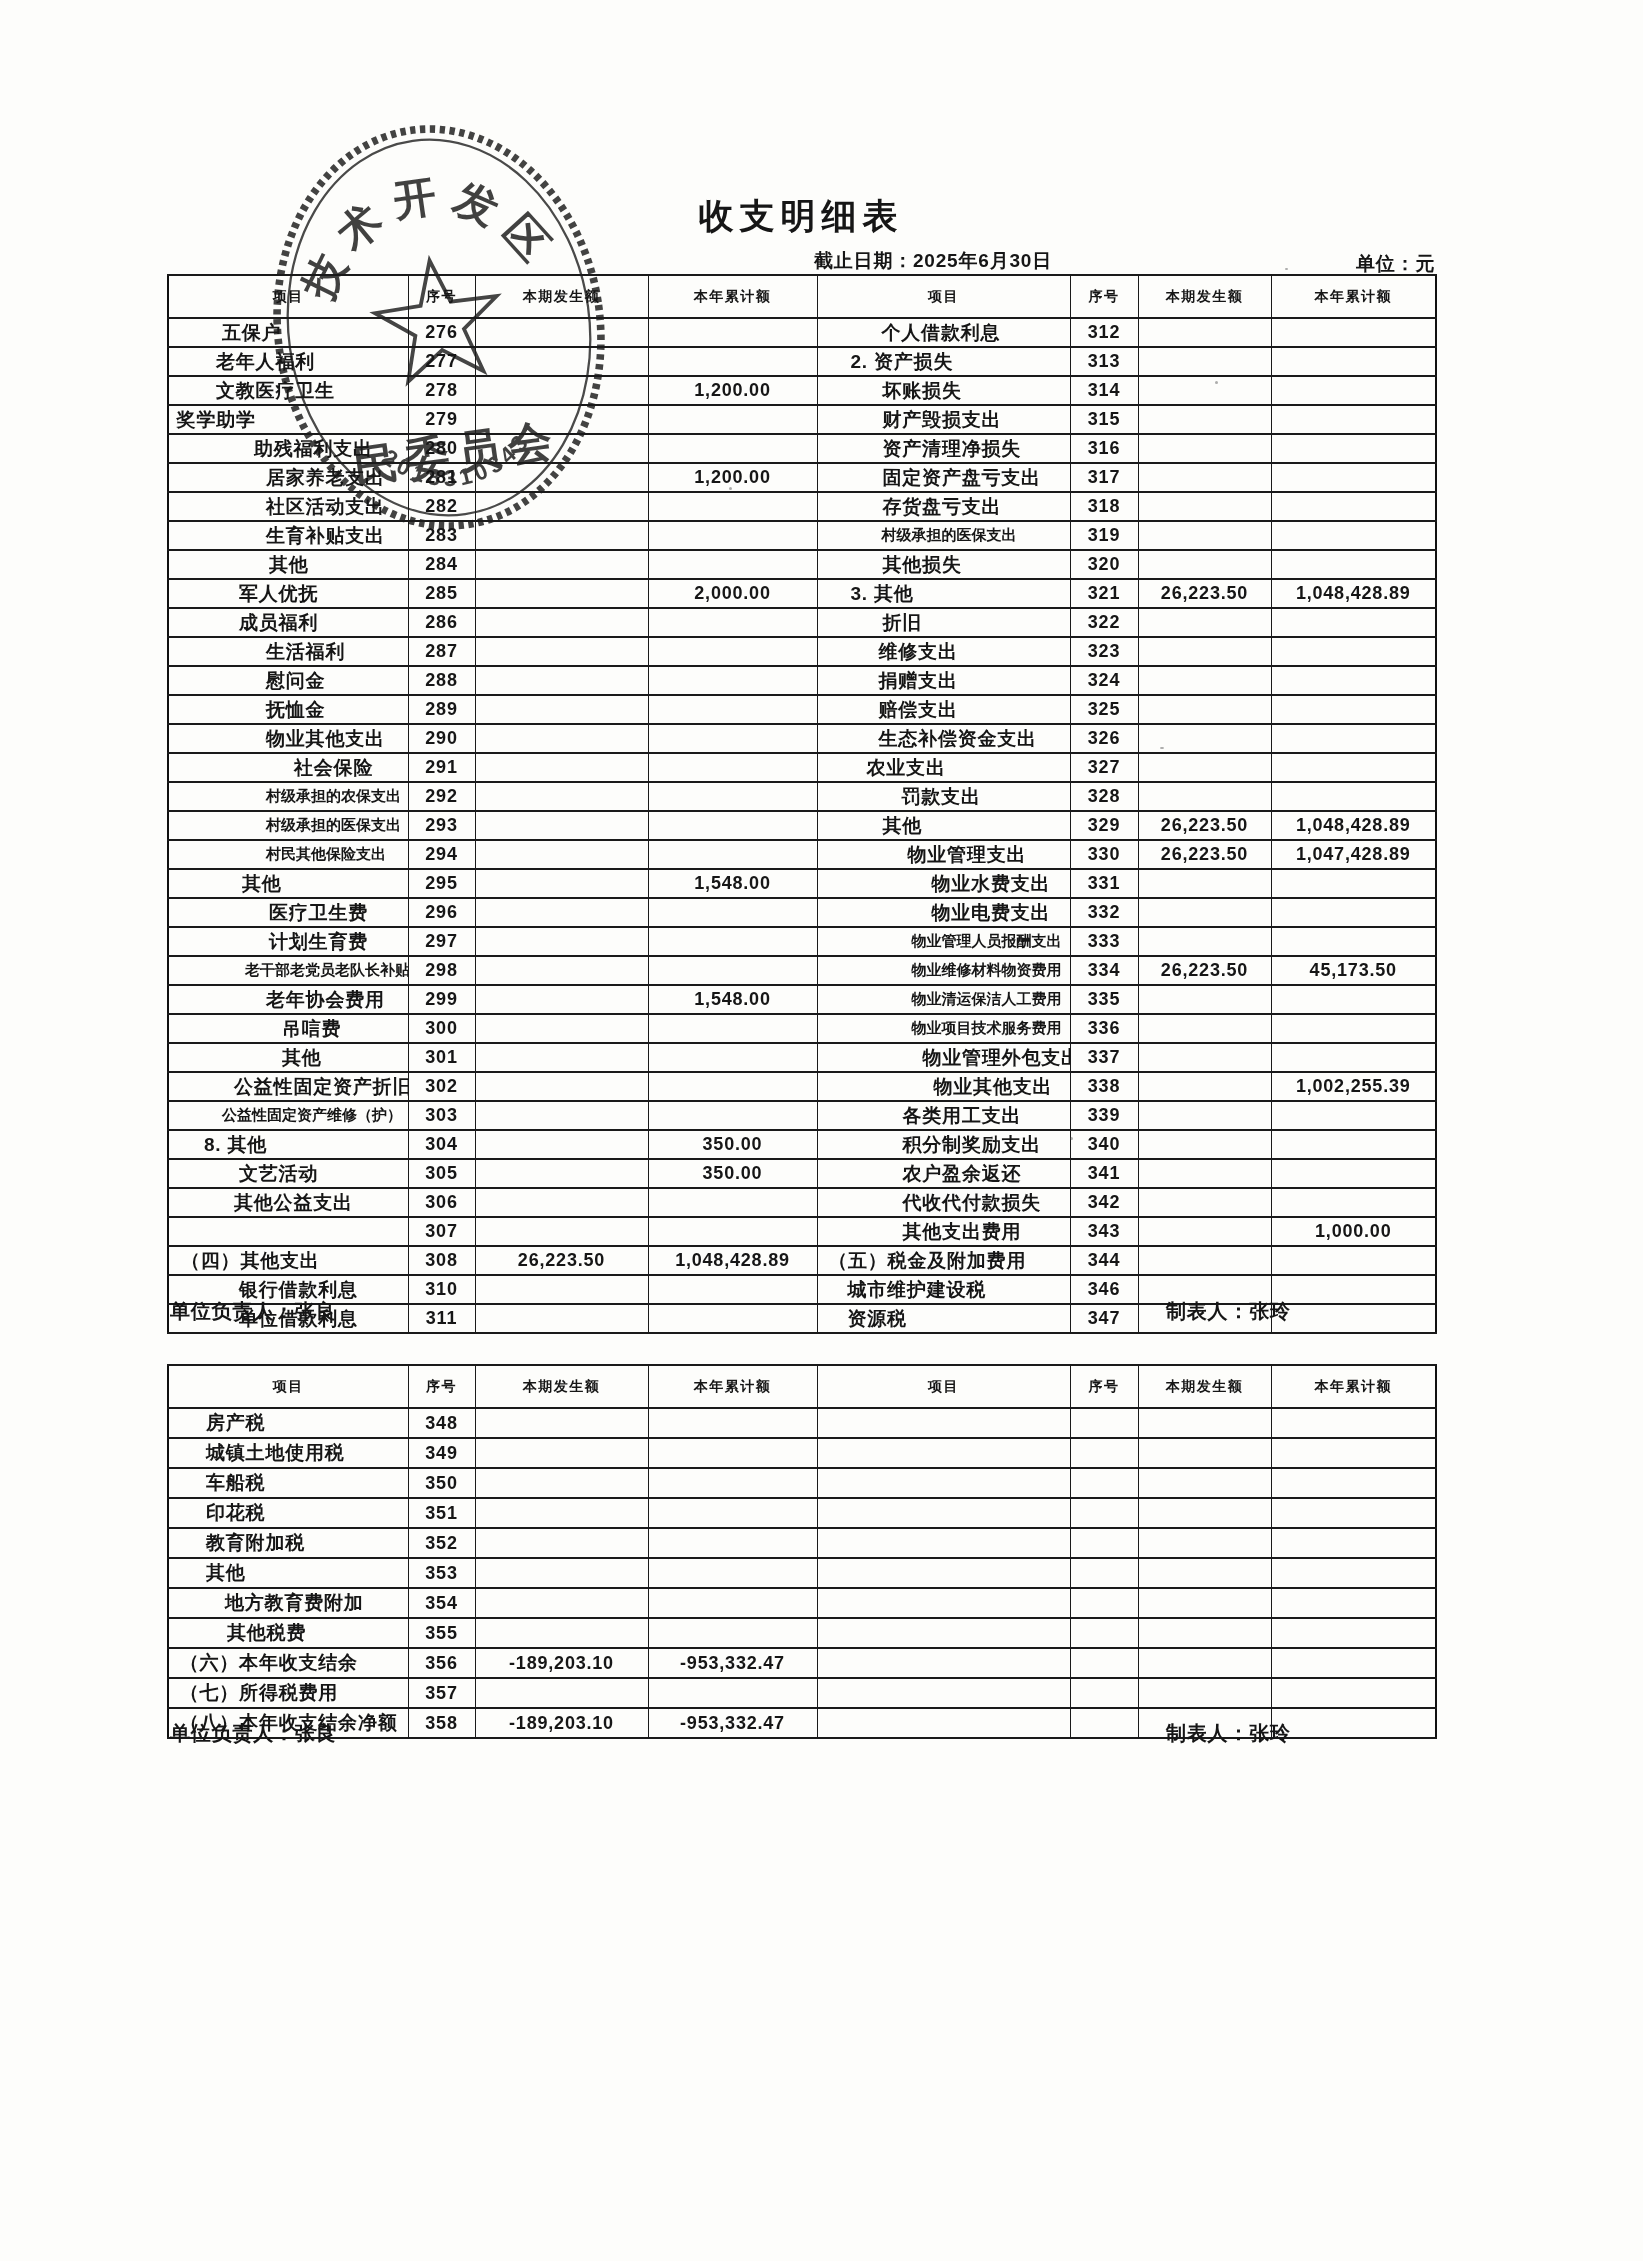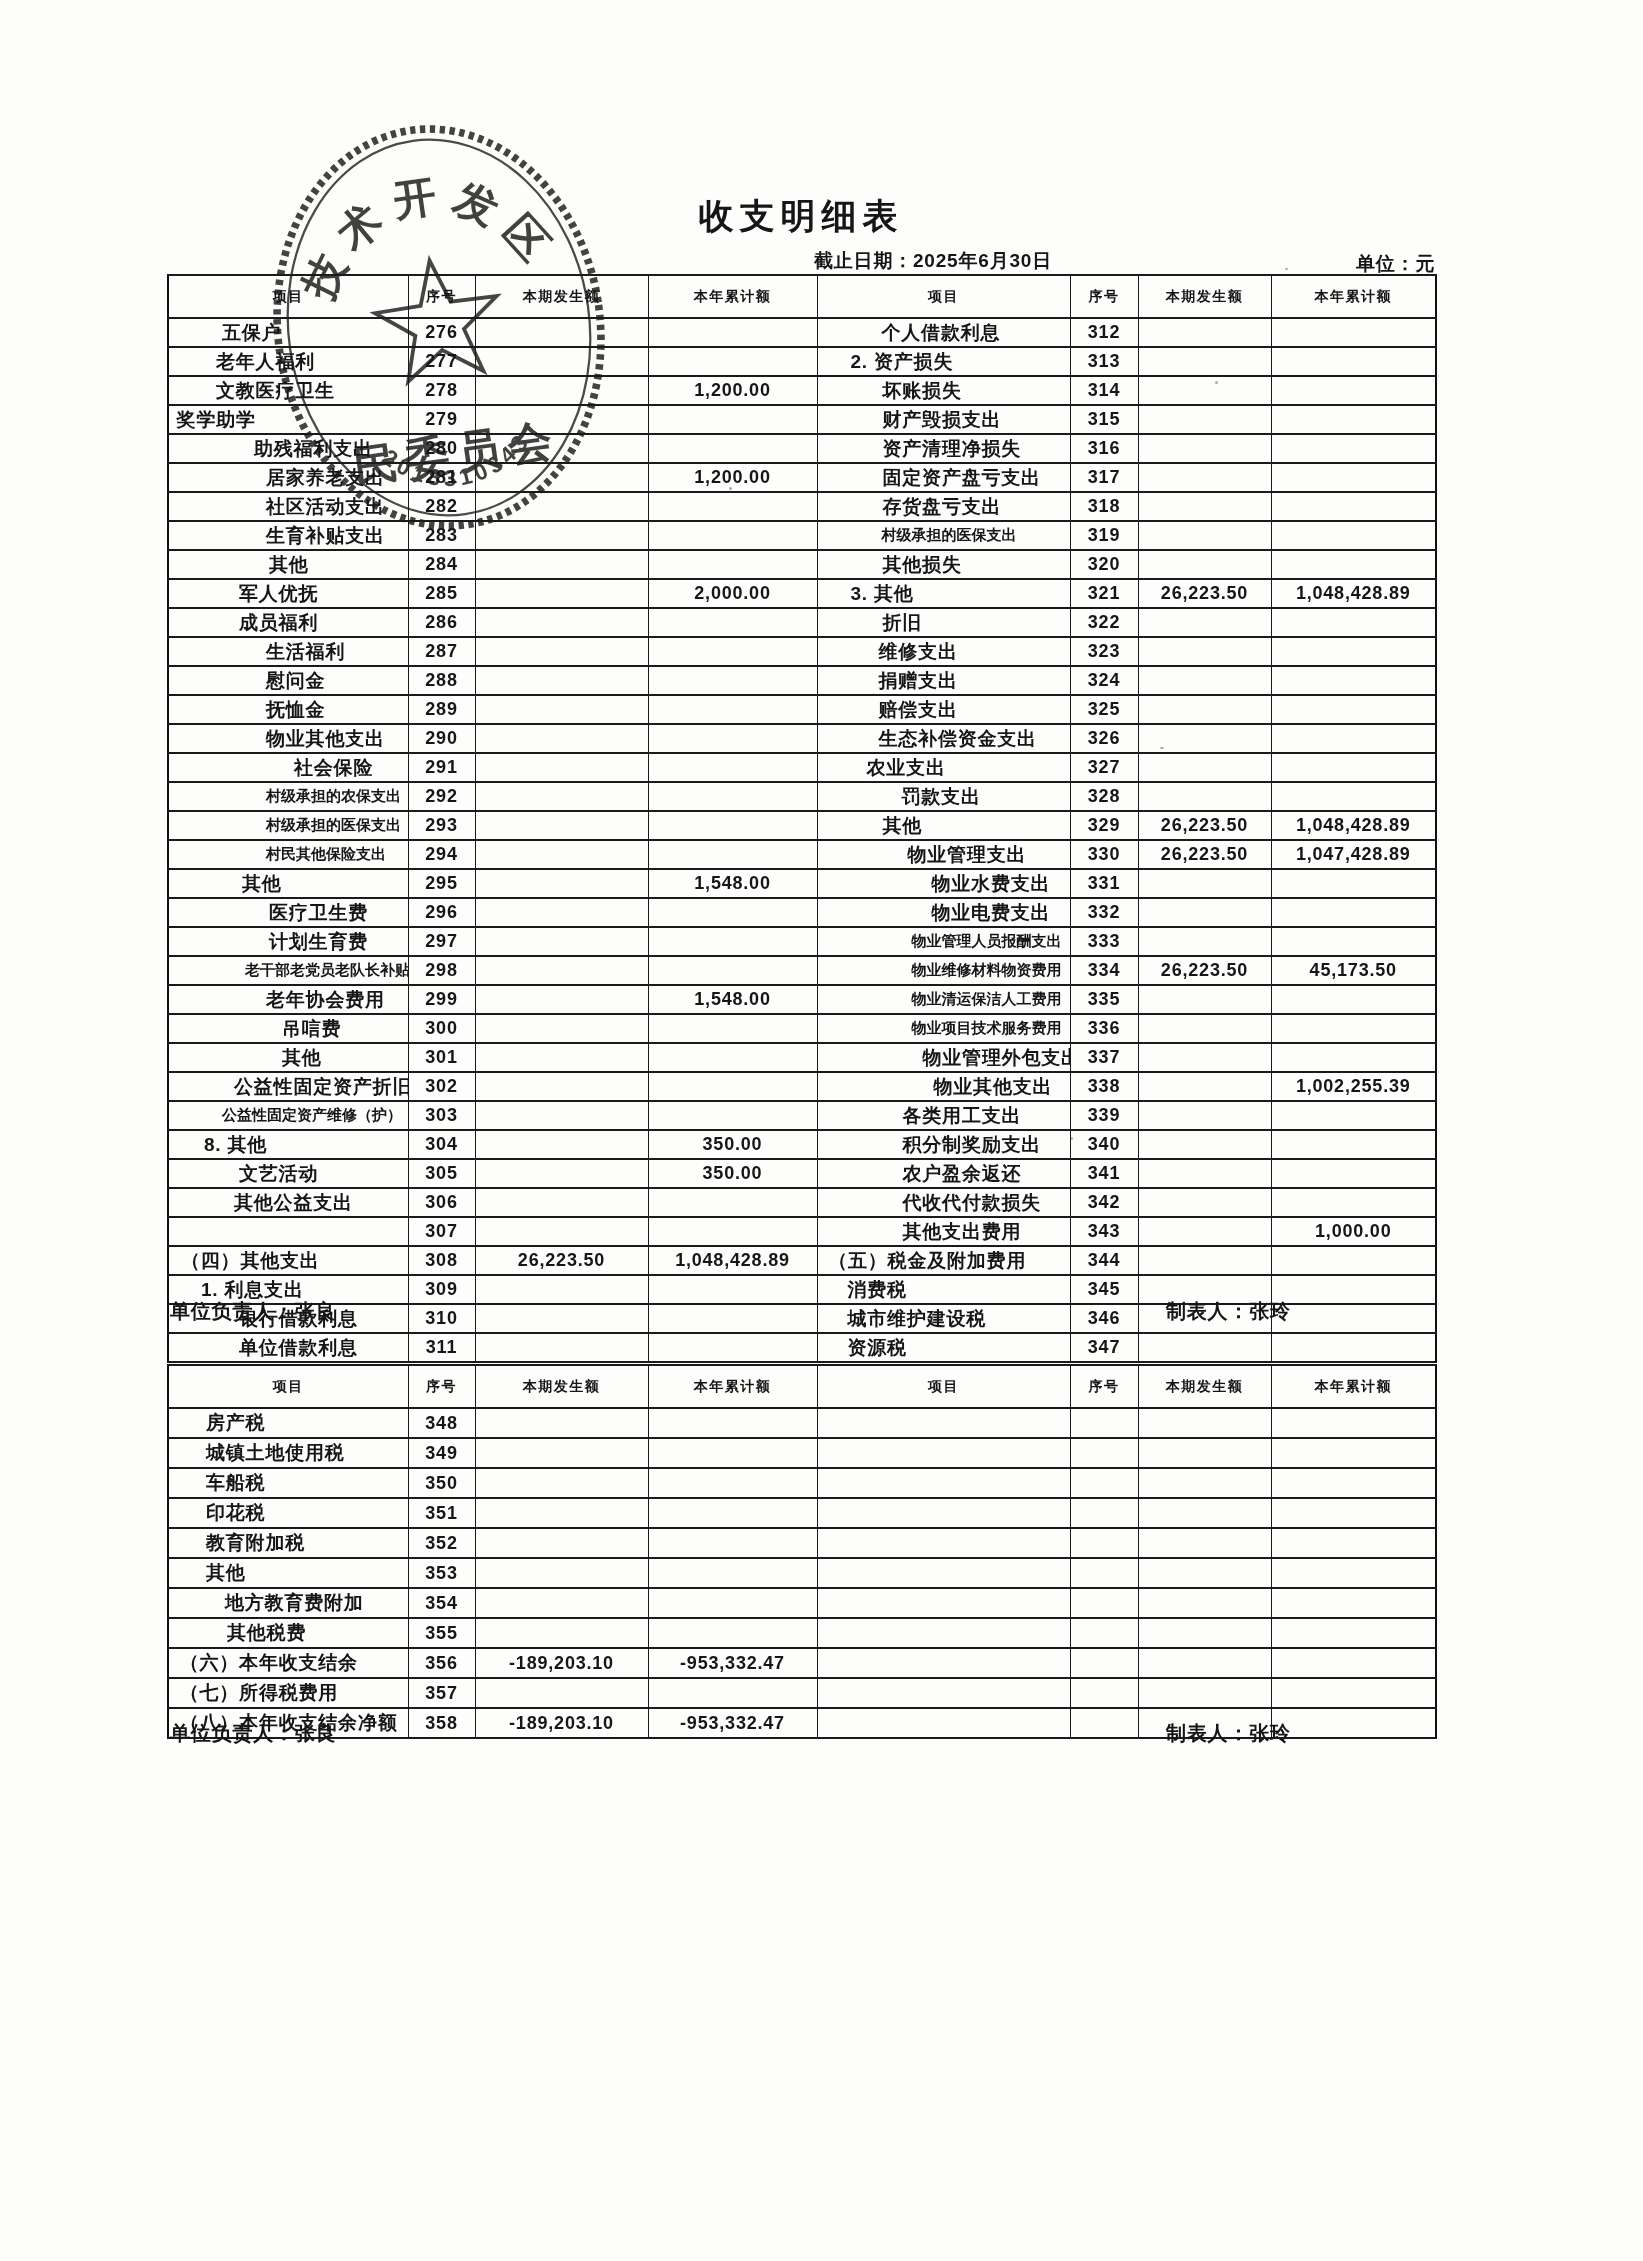--- a/index.html
+++ b/index.html
@@ -448,30 +448,20 @@
           <td class="item" style="padding-left: 12px;">（四）其他支出</td>
           <td class="no">308</td>
           <td class="amt">26,223.50</td>
           <td class="amt">1,048,428.89</td>
           <td class="item" style="padding-left: 10.7px;">（五）税金及附加费用</td>
           <td class="no">344</td>
           <td class="amt"></td>
           <td class="amt"></td>
         </tr>
         <tr>
-          <td class="item" style="padding-left: 32px;">1. 利息支出</td>
-          <td class="no">309</td>
-          <td class="amt"></td>
-          <td class="amt"></td>
-          <td class="item" style="padding-left: 30px;">消费税</td>
-          <td class="no">345</td>
-          <td class="amt"></td>
-          <td class="amt"></td>
-        </tr>
-        <tr>
           <td class="item" style="padding-left: 70px;">银行借款利息</td>
           <td class="no">310</td>
           <td class="amt"></td>
           <td class="amt"></td>
           <td class="item" style="padding-left: 30px;">城市维护建设税</td>
           <td class="no">346</td>
           <td class="amt"></td>
           <td class="amt"></td>
         </tr>
         <tr>

